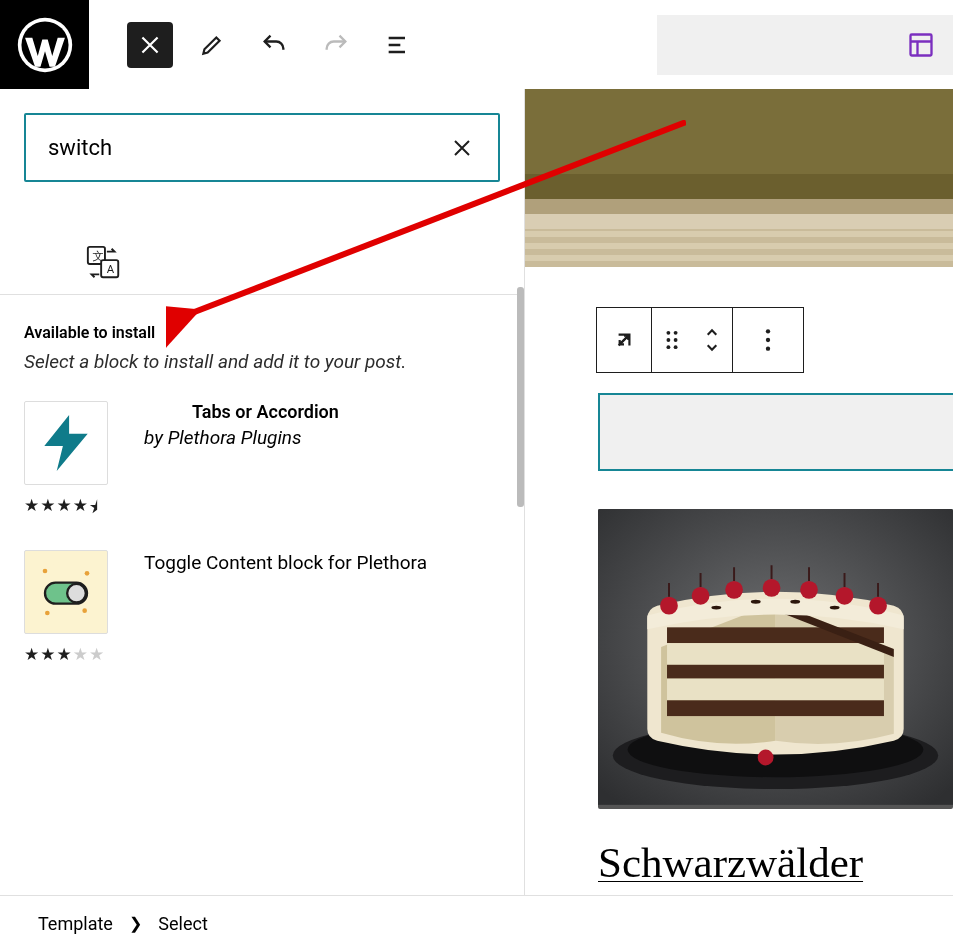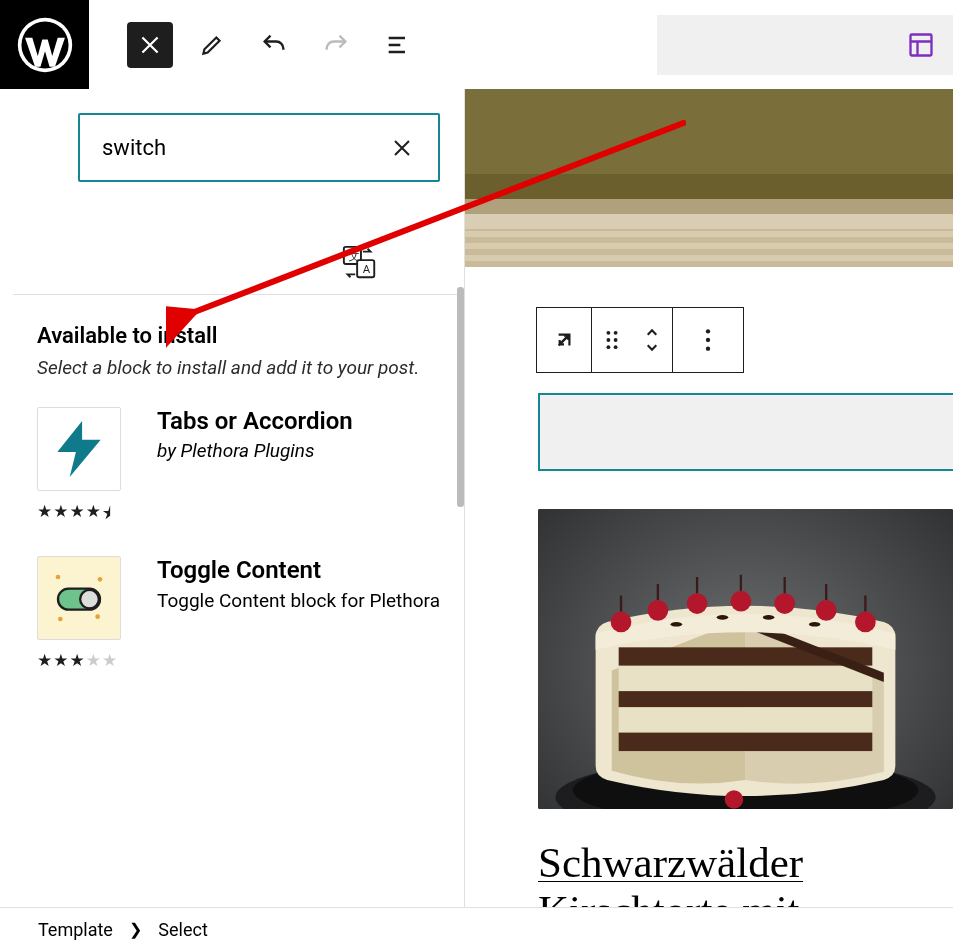--- a/index.html
+++ b/index.html
@@ -28,23 +28,22 @@
     background: #f0f0f0; display: flex; align-items: center; justify-content: flex-end;
     padding-right: 8px;
   }
   .view-icon {
     width: 48px; height: 48px; display: flex; align-items: center; justify-content: center;
   }
 
   .main { display: flex; height: calc(100% - 89px - 40px); }
 
   .inserter {
-    width: 465px; border-right: 1px solid #e0e0e0; display: flex; flex-direction: column;
+    width: 525px; border-right: 1px solid #e0e0e0; display: flex; flex-direction: column;
     position: relative;
-    align-items: flex-end;
   }
   .search-wrap { padding: 24px 24px 12px 24px; }
   .search-box {
     display: flex; align-items: center; border: 2px solid #168695; border-radius: 2px;
     height: 69px; padding: 0 14px 0 22px;
   }
   .search-input {
     flex: 1; border: none; outline: none; font-size: 22px; font-family: inherit;
     background: transparent;
   }
@@ -57,33 +56,33 @@
   .block-result {
     width: 160px; display: flex; flex-direction: column; align-items: center; gap: 14px;
     padding: 26px 0 12px 0; cursor: pointer;
   }
   .block-result-icon { width: 38px; height: 38px; }
   .block-result-label { text-align: center; font-size: 18px; line-height: 1.35; }
 
   .install-section {
     border-top: 1px solid #e0e0e0; padding: 28px 24px 0 24px; flex: 1; overflow: hidden;
   }
-  .install-heading { font-size: 22px; font-weight: 600; margin-bottom: 8px; }
+  .install-heading { font-size: 16px; font-weight: 600; margin-bottom: 8px; }
   .install-sub { font-size: 19px; color: #2c2c2c; margin-bottom: 28px; font-style: italic; }
   .install-item { display: flex; gap: 28px; margin-bottom: 26px; }
   .install-thumb {
     width: 84px; height: 84px; border: 1px solid #ddd; display: flex;
     align-items: center; justify-content: center; flex-shrink: 0; border-radius: 2px;
     overflow: hidden;
   }
   .install-left { width: 92px; }
   .stars { margin-top: 10px; display: flex; gap: 1px; }
   .star { color: #1e1e1e; font-size: 17px; }
   .install-body { flex: 1; }
-  .install-name { font-size: 24px; font-weight: 600; margin-bottom: 4px; }
+  .install-name { font-size: 18px; font-weight: 600; margin-bottom: 4px; margin-left: 48px; }
   .install-author { font-size: 19px; margin-bottom: 10px; font-style: italic; }
   .install-desc { font-size: 19px; line-height: 1.4; }
 
   .scrollbar-stub { position:absolute; right:0; top:198px; height:220px; width:7px; background:#bbb; border-radius:3px; }
 
   .canvas { flex: 1; position: relative; overflow: hidden; }
   .hero {
     height: 178px; position: relative;
     background: linear-gradient(#7a6e3a 0%, #7a6e3a 48%, #6b5f2e 48%, #6b5f2e 62%, #b0a07b 62%, #b0a07b 70%, #d9cdb3 70%);
   }
@@ -113,21 +112,21 @@
   }
   .cake-art{ position:absolute; inset:0; }
   .post-title {
     position: absolute; top: 750px; left: 73px; right: 10px;
     font-family: Georgia, 'Times New Roman', serif; font-size: 43px; line-height: 1.12;
     text-decoration: underline; text-decoration-thickness: 1px;
     text-underline-offset: 4px;
   }
 
   .footer-crumb {
-    position: absolute; bottom: 0; left: 0; right: 0; height: 44px;
+    position: absolute; bottom: 0; left: 0; right: 0; height: 56px;
     border-top: 1px solid #e0e0e0; display: flex; align-items: center; gap: 16px;
     padding: 0 38px; background: #fff; font-size: 18px;
   }
   .crumb-sep { font-size: 16px; }
 
   .annotation-arrow {
     position: absolute; top: 120px; left: 166px; width: 520px; height: 230px;
     pointer-events: none; z-index: 50;
   }
 </style>
@@ -248,21 +247,20 @@
           </div>
           <div class="stars">
             <span class="star">★</span>
               <span class="star">★</span>
               <span class="star">★</span>
               <span class="star" style="color:#ccc">★</span>
               <span class="star" style="color:#ccc">★</span>
           </div>
         </div>
         <div class="install-body">
-          <div class="install-name">Toggle Content</div>
           <div class="install-desc">Toggle Content block for Plethora</div>
         </div>
       </div>
     </div>
     <div class="scrollbar-stub"></div>
   </div>
 
   <div class="canvas">
     <div class="hero"></div>
 

